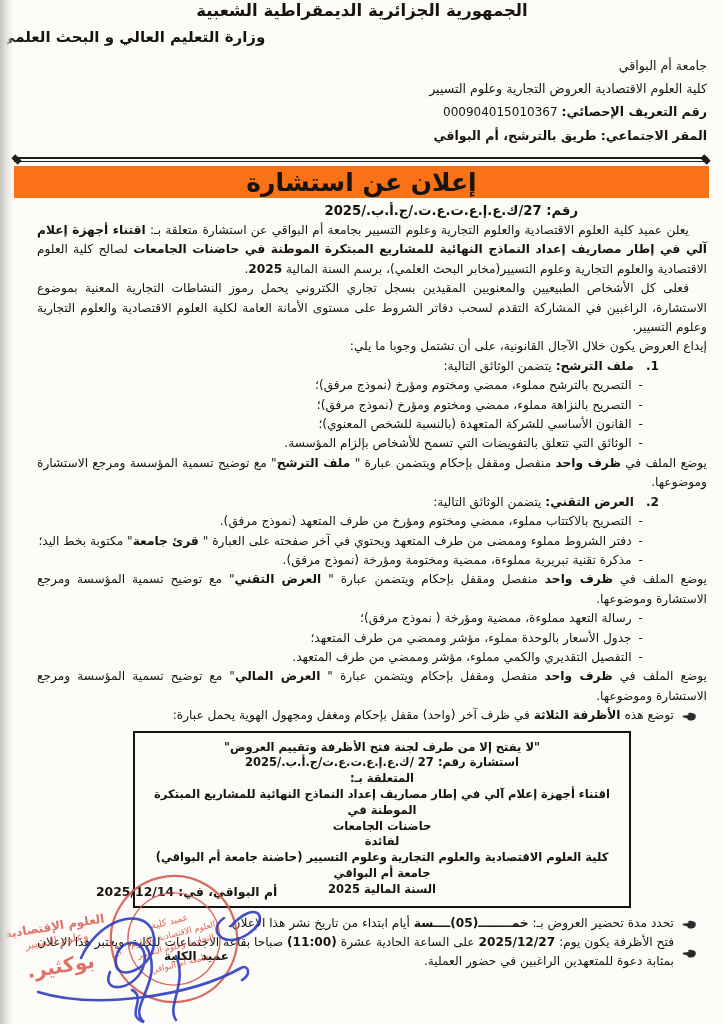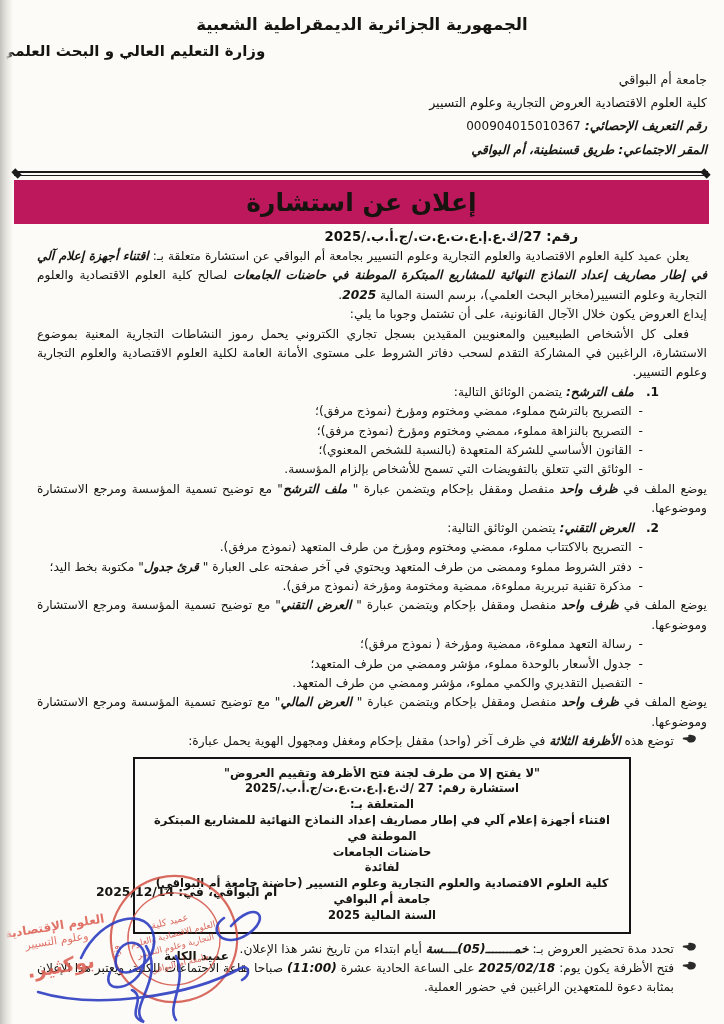--- a/index.html
+++ b/index.html
@@ -3,43 +3,43 @@
 <meta charset="utf-8">
 <style>
   html,body{margin:0;padding:0;background:#888;}
   .page{
     width:724px;height:1024px;position:relative;overflow:hidden;
     background:#fcfbf7;direction:rtl;color:#17140f;
     font-family:"DejaVu Sans",sans-serif;margin:0 auto;
   }
   .scan-edge{position:absolute;left:0;top:0;width:13px;height:100%;z-index:6;
     background:linear-gradient(90deg,#c2c1bc 0%,#e3e2dc 45%,rgba(250,250,246,0) 100%);}
-  .b{font-weight:bold;font-style:italic;}
-  .h1{margin-top:15px;text-align:center;font-weight:bold;font-size:16.5px;}
+  .b{font-weight:bold;}
+  .h1{margin-top:1px;text-align:center;font-weight:bold;font-size:16.5px;}
   .h2{margin-top:8px;text-align:left;font-weight:bold;font-size:15px;}
   .hdr-r{margin:8px 17px 0 0;font-size:12.6px;line-height:23px;}
   .hdr-r .lat{font-size:12px;}
   .sep{position:relative;margin:10px 16px 0 14px;border-top:2.4px solid #1b1b1b;}
   .sep::after{content:"";position:absolute;left:0;right:0;top:1.6px;border-top:1.1px solid #1b1b1b;}
   .sep-d{position:absolute;width:9px;height:9px;background:#1b1b1b;top:-4.5px;
     transform:rotate(45deg) scaleY(.62);}
   .sep-d.l{left:-2px}.sep-d.r{right:-2px}
-  .banner{margin:7px 15px 0 14px;height:44px;background:#be185d;
+  .banner{margin:7px 15px 0 14px;height:32px;background:#f97316;
     display:flex;align-items:center;justify-content:center;}
   .banner span{font-size:25px;font-weight:bold;}
   .ref{width:fit-content;margin:5px 146px 0 auto;font-size:13.2px;font-weight:bold;}
   .flow{display:flex;flex-direction:column;height:648px;margin:3px 17px 0 37px;
     font-size:12.2px;line-height:19.4px;}
   .para{margin:0;text-align:justify;}
   .ind{text-indent:18px;}
   .num-item{padding-right:48px;}
   .num{font-weight:bold;margin-left:12px;}
   .dash-item{padding-right:64px;display:flex;gap:7px;}
   .dash-item .txt{flex:1;}
-  .hand-line{display:flex;gap:8px;align-items:flex-start;padding-right:10px;}
+  .hand-line{display:flex;gap:8px;align-items:center;padding-right:10px;}
   .hand-line .hand{flex:0 0 auto;position:relative;top:1px;}
   .anchor{margin-top:auto;}
   .box{width:478px;margin:5px auto 0;position:relative;right:-10px;
     border:2.8px solid #141414;padding:7px 8px 8px;text-align:center;
     font-weight:bold;font-size:11.5px;line-height:15.8px;}
   .fin{margin-top:6px;}
   .footer{position:absolute;left:0;top:0;width:100%;height:100%;pointer-events:none;}
   .date-line{position:absolute;left:96px;top:884px;font-size:12.4px;font-weight:bold;z-index:2;}
   .signer{position:absolute;left:164px;top:949px;font-size:12px;font-weight:bold;z-index:2;}
   .round-stamp{position:absolute;left:99px;top:864px;width:150px;height:150px;
@@ -57,41 +57,41 @@
 <div class="page">
   <div class="scan-edge"></div>
 
   <div class="h1">الجمهورية الجزائرية الديمقراطية الشعبية</div>
   <div class="h2">وزارة التعليم العالي و البحث العلمي</div>
 
   <div class="hdr-r">
     <div>جامعة أم البواقي</div>
     <div>كلية العلوم الاقتصادية العروض التجارية وعلوم التسيير</div>
     <div><span class="b">رقم التعريف الإحصائي:</span> <span class="lat">000904015010367</span></div>
-    <div><span class="b">المقر الاجتماعي:</span> <span class="b">طريق قسنطينة، أم البواقي</span></div>
+    <div><span class="b">المقر الاجتماعي:</span> <span class="b">طريق بالترشح، أم البواقي</span></div>
   </div>
 
   <div class="sep">
       <span class="sep-d l"></span>
       <span class="sep-d r"></span>
     </div>
 
   <div class="banner">
     <span>إعلان عن استشارة</span>
   </div>
 
   <div class="ref">رقم: 27/ك.ع.إ.ع.ت.ع.ت./ج.أ.ب./2025</div>
 
   <div class="flow">
     <p class="para ind"><span>يعلن عميد كلية العلوم الاقتصادية والعلوم التجارية وعلوم التسيير بجامعة أم البواقي عن استشارة متعلقة بـ: </span><span class="b">اقتناء أجهزة إعلام آلي في إطار مصاريف إعداد النماذج النهائية للمشاريع المبتكرة الموطنة في حاضنات الجامعات</span><span> لصالح كلية العلوم الاقتصادية والعلوم التجارية وعلوم التسيير(مخابر البحث العلمي)، برسم السنة المالية </span><span class="b">2025</span><span>.</span></p>
 
+    <p class="para ind">فعلى كل الأشخاص الطبيعيين والمعنويين المقيدين بسجل تجاري الكتروني يحمل رموز النشاطات التجارية المعنية بموضوع الاستشارة، الراغبين في المشاركة التقدم لسحب دفاتر الشروط على مستوى الأمانة العامة لكلية العلوم الاقتصادية والعلوم التجارية وعلوم التسيير.</p>
+
     <p class="para">إيداع العروض يكون خلال الآجال القانونية، على أن تشتمل وجوبا ما يلي:</p>
 
-    <p class="para ind">فعلى كل الأشخاص الطبيعيين والمعنويين المقيدين بسجل تجاري الكتروني يحمل رموز النشاطات التجارية المعنية بموضوع الاستشارة، الراغبين في المشاركة التقدم لسحب دفاتر الشروط على مستوى الأمانة العامة لكلية العلوم الاقتصادية والعلوم التجارية وعلوم التسيير.</p>
-
     <div class="num-item"><span class="num">1.</span><span><span class="b">ملف الترشح:</span><span> يتضمن الوثائق التالية:</span></span></div>
     <div class="dash-item">
         <span class="dash">-</span>
         <span class="txt">التصريح بالترشح مملوء، ممضي ومختوم ومؤرخ (نموذج مرفق)؛</span>
       </div>
     <div class="dash-item">
         <span class="dash">-</span>
         <span class="txt">التصريح بالنزاهة مملوء، ممضي ومختوم ومؤرخ (نموذج مرفق)؛</span>
       </div>
     <div class="dash-item">
@@ -104,21 +104,21 @@
       </div>
     <p class="para"><span>يوضع الملف في </span><span class="b">ظرف واحد</span><span> منفصل ومقفل بإحكام ويتضمن عبارة " </span><span class="b">ملف الترشح</span><span>" مع توضيح تسمية المؤسسة ومرجع الاستشارة وموضوعها.</span></p>
 
     <div class="num-item"><span class="num">2.</span><span><span class="b">العرض التقني:</span><span> يتضمن الوثائق التالية:</span></span></div>
     <div class="dash-item">
         <span class="dash">-</span>
         <span class="txt">التصريح بالاكتتاب مملوء، ممضي ومختوم ومؤرخ من طرف المتعهد (نموذج مرفق).</span>
       </div>
     <div class="dash-item">
         <span class="dash">-</span>
-        <span class="txt"><span>دفتر الشروط مملوء وممضى من طرف المتعهد ويحتوي في آخر صفحته على العبارة " </span><span class="b">قرئ جدول</span><span>" مكتوبة بخط اليد؛</span></span>
+        <span class="txt"><span>دفتر الشروط مملوء وممضى من طرف المتعهد ويحتوي في آخر صفحته على العبارة " </span><span class="b">قرئ جامعة</span><span>" مكتوبة بخط اليد؛</span></span>
       </div>
     <div class="dash-item">
         <span class="dash">-</span>
         <span class="txt">مذكرة تقنية تبريرية مملوءة، ممضية ومختومة ومؤرخة (نموذج مرفق).</span>
       </div>
     <p class="para"><span>يوضع الملف في </span><span class="b">ظرف واحد</span><span> منفصل ومقفل بإحكام ويتضمن عبارة " </span><span class="b">العرض التقني</span><span>" مع توضيح تسمية المؤسسة ومرجع الاستشارة وموضوعها.</span></p>
 
     <div class="dash-item">
         <span class="dash">-</span>
         <span class="txt">رسالة التعهد مملوءة، ممضية ومؤرخة ( نموذج مرفق)؛</span>
@@ -156,21 +156,21 @@
       <svg class="hand" width="15" height="11" viewBox="0 0 18 12">
           <path d="M1 5.2 L8 4.3 C6.8 3 7.4 1.4 9.2 1.4 C12.4 1.4 16.6 2.4 16.6 5.6 C16.6 8.8 13.8 10.8 10.6 10.8 C8.2 10.8 6.6 9.6 6 8 L1 6.8 Z" fill="#2a2a2a"></path>
         </svg>
       <span><span>تحدد مدة تحضير العروض بـ: </span><span class="b">خمــــــــ(05)ــــسة</span><span> أيام ابتداء من تاريخ نشر هذا الإعلان.</span></span>
     </div>
 
     <div class="hand-line">
       <svg class="hand" width="15" height="11" viewBox="0 0 18 12">
           <path d="M1 5.2 L8 4.3 C6.8 3 7.4 1.4 9.2 1.4 C12.4 1.4 16.6 2.4 16.6 5.6 C16.6 8.8 13.8 10.8 10.6 10.8 C8.2 10.8 6.6 9.6 6 8 L1 6.8 Z" fill="#2a2a2a"></path>
         </svg>
-      <span class="para" style="text-align:justify"><span>فتح الأظرفة يكون يوم: </span><span class="b">2025/02/18</span><span> على الساعة الحادية عشرة </span><span class="b">(11:00)</span><span> صباحا بقاعة الاجتماعات للكلية، ويعتبر هذا الإعلان بمثابة دعوة للمتعهدين الراغبين في حضور العملية.</span></span>
+      <span class="para" style="text-align:justify"><span>فتح الأظرفة يكون يوم: </span><span class="b">2025/12/27</span><span> على الساعة الحادية عشرة </span><span class="b">(11:00)</span><span> صباحا بقاعة الاجتماعات للكلية، ويعتبر هذا الإعلان بمثابة دعوة للمتعهدين الراغبين في حضور العملية.</span></span>
     </div>
   </div>
 
   <div class="footer">
     <div class="date-line">أم البواقي، في: 2025/12/14</div>
     <div class="signer">عميد الكلية</div>
 
     <svg class="round-stamp" viewBox="0 0 150 150">
       <circle cx="75" cy="75" r="63" fill="none" stroke="#d4574b" stroke-width="2.2"></circle>
       <circle cx="75" cy="75" r="46" fill="none" stroke="#d4574b" stroke-width="1.4"></circle>

